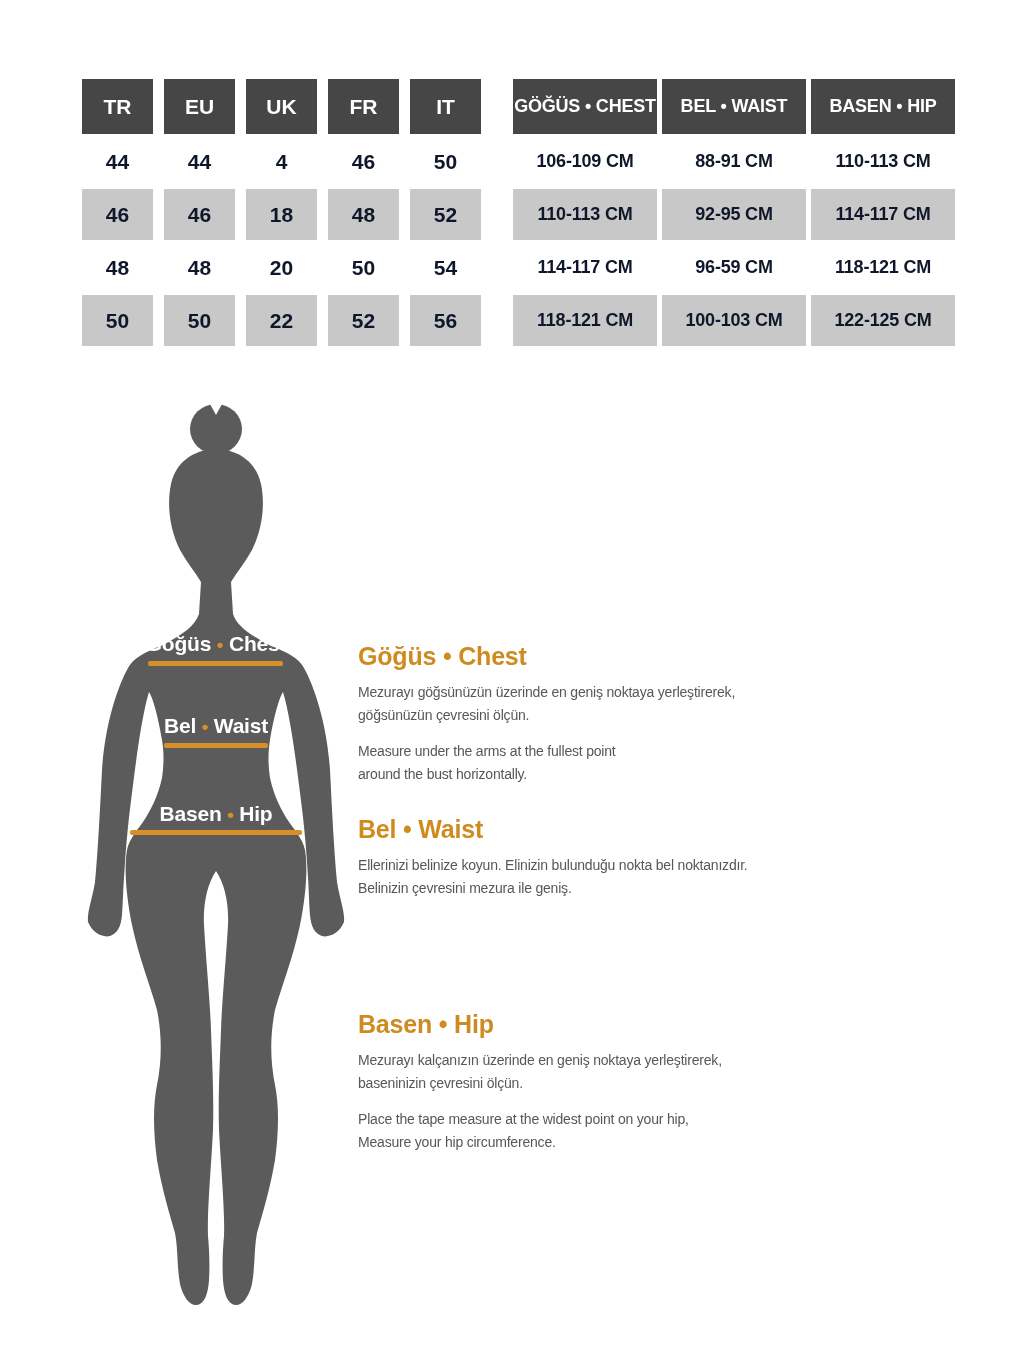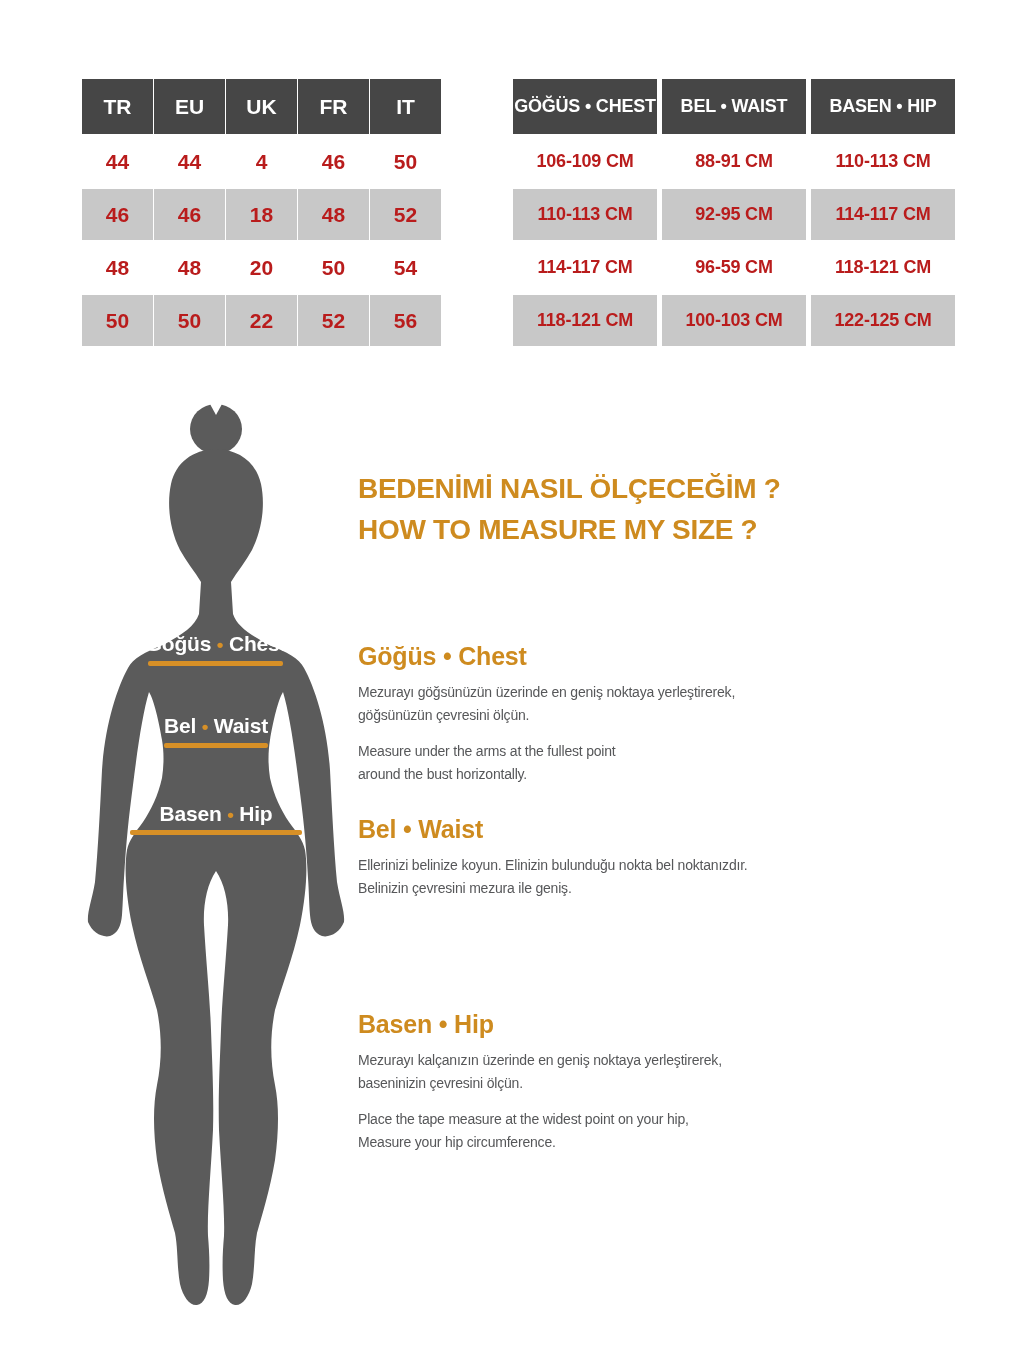--- a/index.html
+++ b/index.html
@@ -3,25 +3,25 @@
 <meta charset="utf-8">
 <style>
   html,body{margin:0;padding:0;background:#ffffff;}
   .canvas{
     position:relative;width:1020px;height:1360px;background:#ffffff;
     font-family:"Liberation Sans",sans-serif;overflow:hidden;
   }
   
   .tbl{position:absolute;display:grid;}
   .tbl-sizes{left:82px;top:79px;grid-template-columns:repeat(5,71px);
-    grid-template-rows:55px 51px 51px 51px 51px;gap:2px 1px;}
+    grid-template-rows:55px 51px 51px 51px 51px;gap:2px 11px;}
   .tbl-measures{left:513px;top:79px;grid-template-columns:repeat(3,144px);
     grid-template-rows:55px 51px 51px 51px 51px;gap:2px 5px;}
   .cell{display:flex;align-items:center;justify-content:center;
-    font-weight:bold;color:#b91c1c;}
+    font-weight:bold;color:#0f172a;}
   .hdr{background:#464646;color:#ffffff;}
   .alt{background:#C8C8C8;}
   .tbl-sizes .hdr{font-size:22px;}
   .tbl-sizes .cell{font-size:21px;}
   .tbl-measures .hdr{font-size:15px;letter-spacing:.2px;}
   .tbl-measures .cell{font-size:18px;letter-spacing:-.2px;}
   
   .fig-svg{position:absolute;left:0;top:0;}
   .fig-label{position:absolute;left:106px;width:220px;text-align:center;
     color:#ffffff;font-weight:bold;font-size:21px;letter-spacing:-.2px;}
@@ -179,24 +179,20 @@
   </div>
   <div class="fig-line" style="left:164px;top:743px;width:104px;"></div>
 
   <div class="fig-label" style="top:802px;">
     <span>Basen</span>
     <span class="dot">•</span>
     <span>Hip</span>
   </div>
   <div class="fig-line" style="left:130px;top:830px;width:172px;"></div>
 
-  <div class="guide-block" style="top:468px;">
-    <div class="g-title">BEDENİMİ NASIL ÖLÇECEĞİM ?</div>
-    <div class="g-title">HOW TO MEASURE MY SIZE ?</div>
-  </div>
 
   <div class="guide-block" style="top:641px;">
     <div class="sec-h">Göğüs • Chest</div>
     <p class="para">Mezurayı göğsünüzün üzerinde en geniş noktaya yerleştirerek,
 göğsünüzün çevresini ölçün.</p>
     <p class="para">Measure under the arms at the fullest point
 around the bust horizontally.</p>
   </div>
 
   <div class="guide-block" style="top:814px;">

